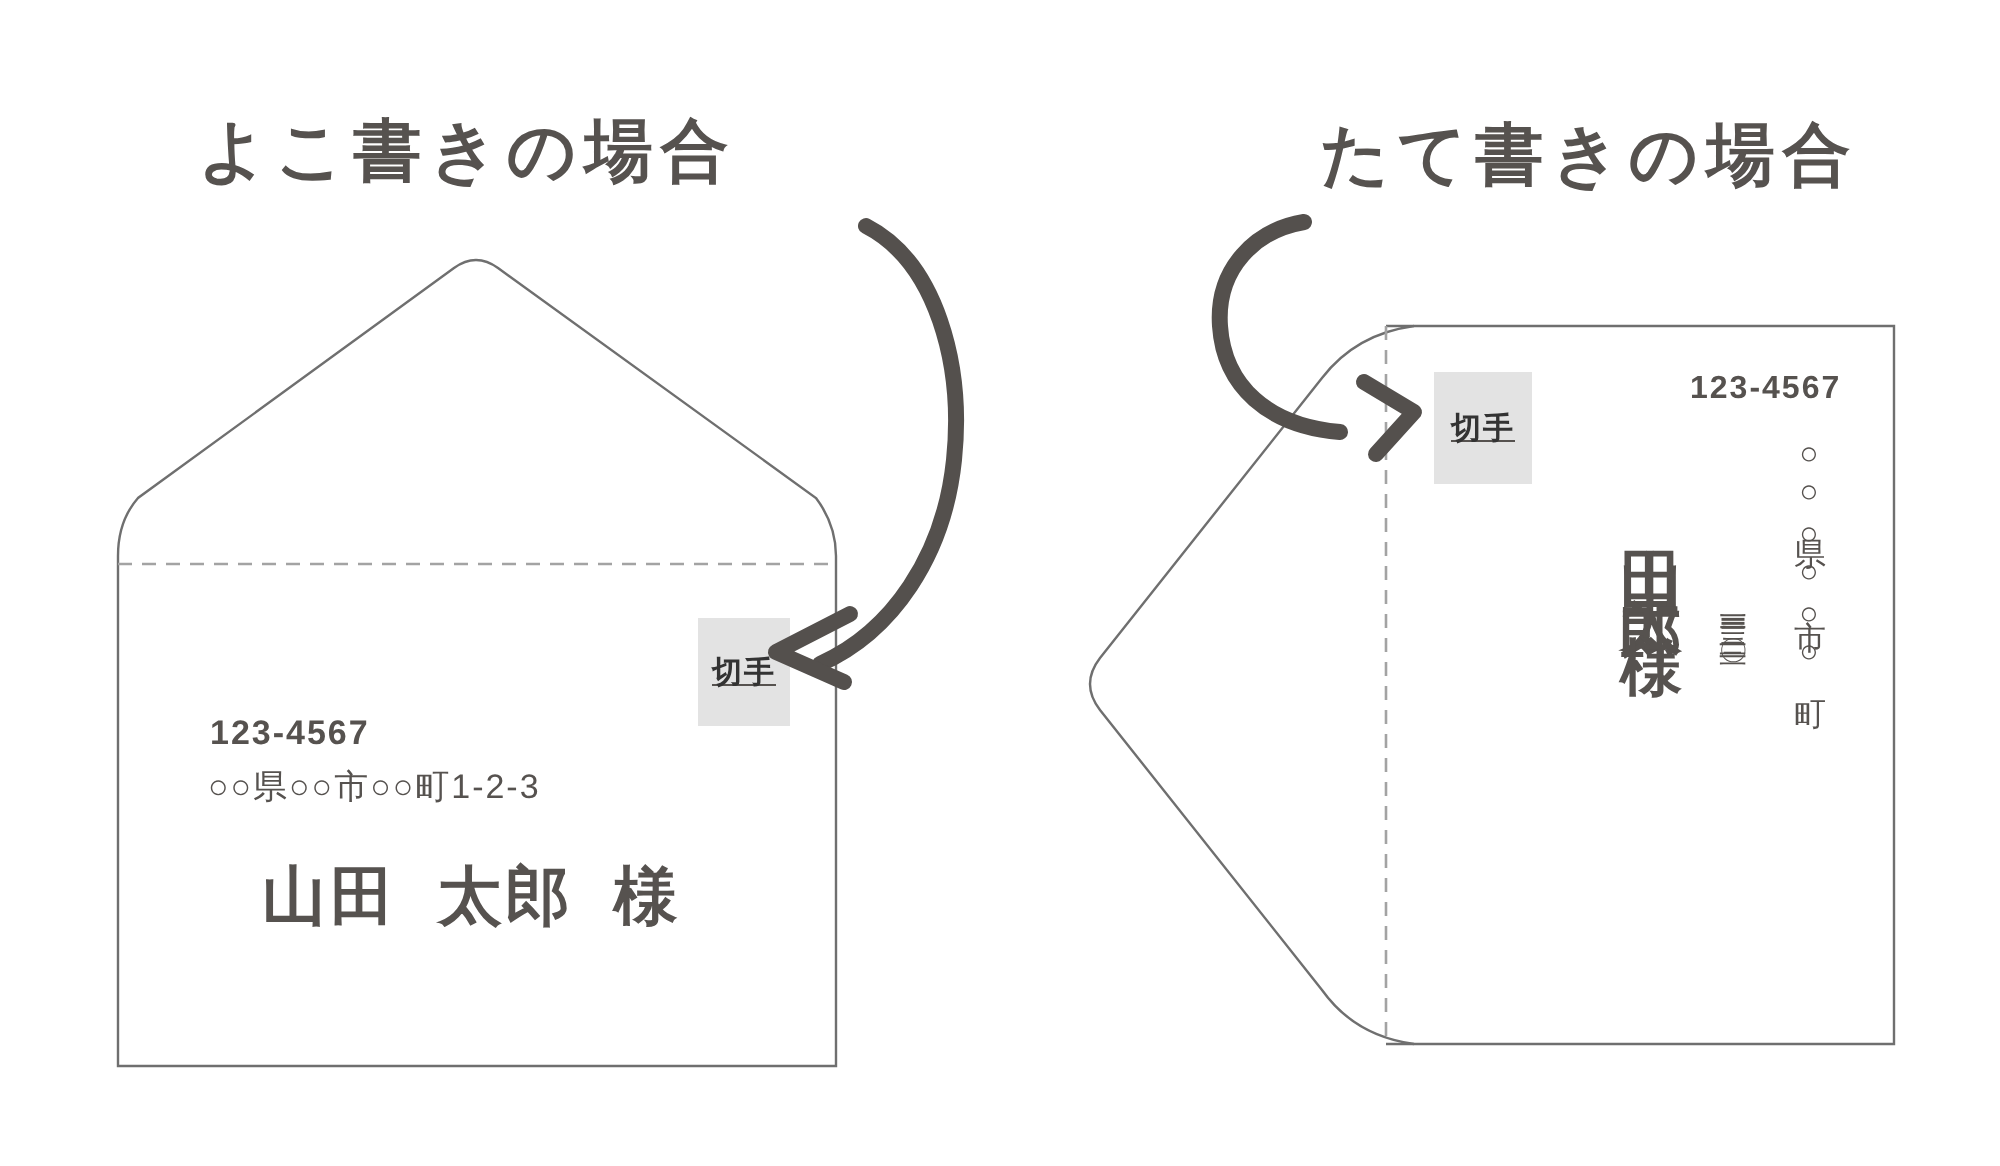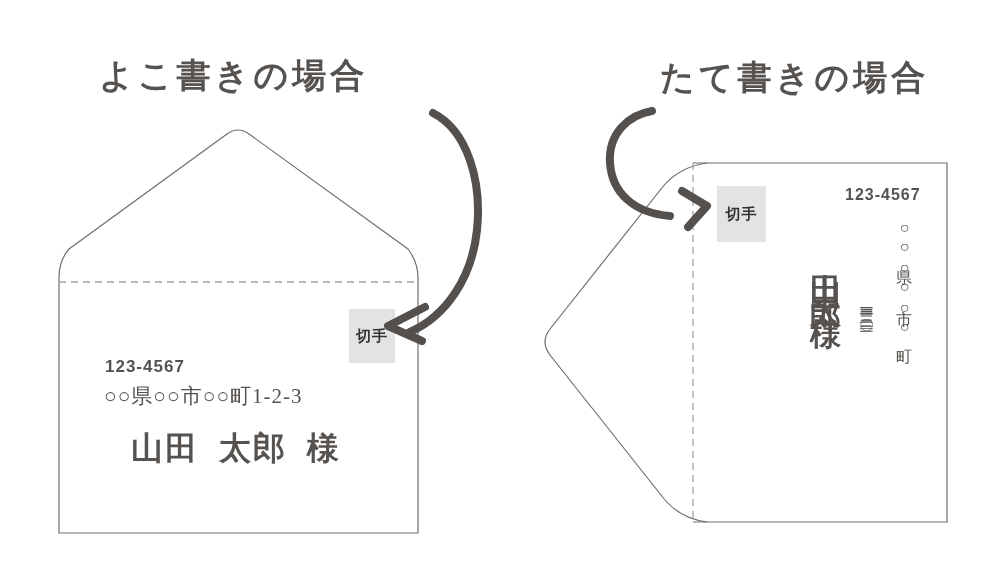--- a/index.html
+++ b/index.html
@@ -22,26 +22,27 @@
   }
   .abs{position:absolute;text-align:right;}
   .title{
     font-size:34px;font-weight:700;letter-spacing:4px;
     color:var(--ink);white-space:nowrap;
   }
   .stamp-box{
     background:var(--stamp-bg);
     display:flex;align-items:center;justify-content:center;
     z-index:1;
+    text-decoration:underline;
   }
   .stamp-label{font-size:15px;font-weight:600;color:var(--label);letter-spacing:1px;}
   svg.linework{position:absolute;left:0;top:0;z-index:2;pointer-events:none;}
   .txt{z-index:3;white-space:nowrap;}
   .postal{font-size:17px;font-weight:600;letter-spacing:1px;}
-  .addr-h{font-size:21px;font-weight:500;letter-spacing:1px;font-family:Liberation Serif, serif;}
+  .addr-h{font-size:17px;font-weight:500;letter-spacing:1px;}
   .name-h{font-size:32px;font-weight:600;letter-spacing:2px;word-spacing:9px;}
   .vert{writing-mode:vertical-rl;}
   .addr-v1{font-size:16px;letter-spacing:2px;font-weight:500;}
   .addr-v2{font-size:14px;letter-spacing:1px;font-weight:500;}
   .name-v{font-size:31px;font-weight:600;letter-spacing:2px;word-spacing:7px;}
   .postal-r{font-size:16px;font-weight:600;letter-spacing:1px;}
 </style>
 </head>
 <body>
 

